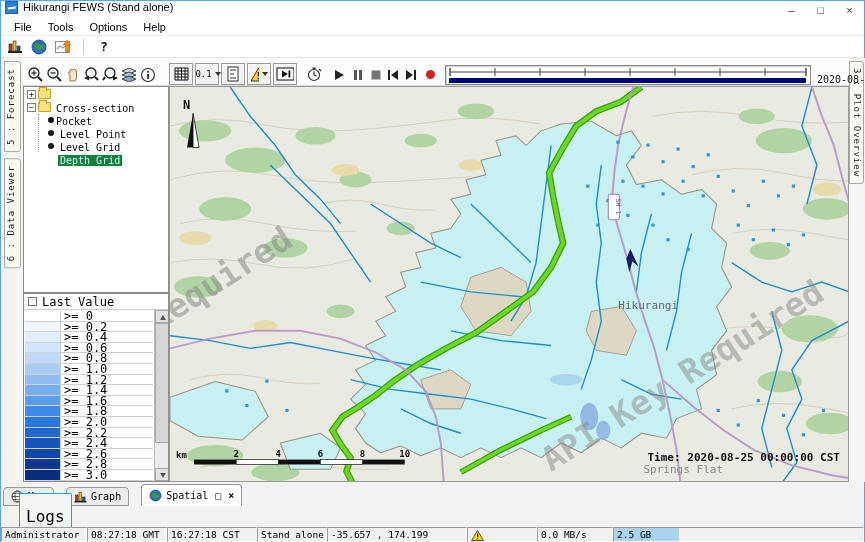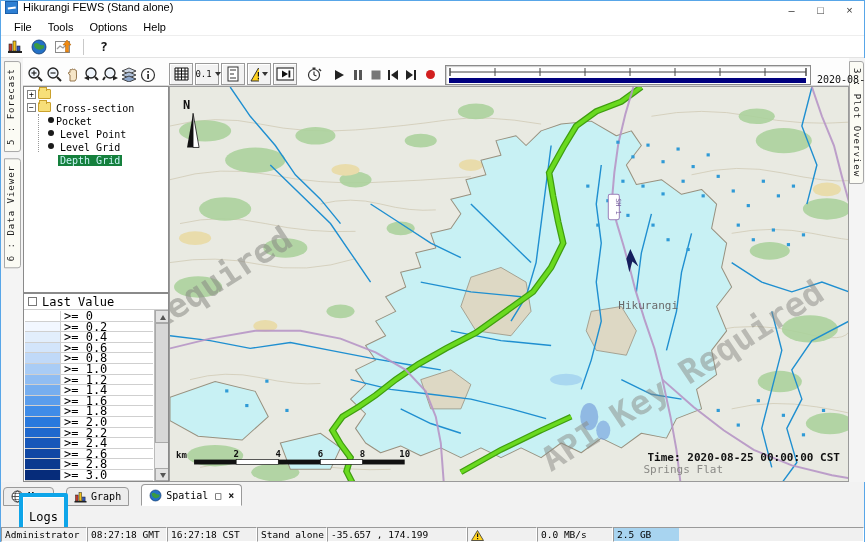--- a/index.html
+++ b/index.html
@@ -87,21 +87,21 @@
   .map-area { position:absolute; left:168px; top:85px; width:680px; height:396px; border:1px solid #9a9a9a; overflow:hidden; background:#e9eae2; }
 
   
   .bottom-zone { position:absolute; left:0; top:481px; width:863px; height:45px; background:#f2f2f2; }
   .doc-tabs { display:flex; align-items:flex-end; height:24px; padding-left:2px; gap:12px; }
   .doc-tab { display:flex; align-items:center; gap:4px; height:19px; padding:0 7px; background:#ececec;
     border:1px solid #9a9a9a; border-radius:4px 4px 0 0; font-size:10px; font-family:"DejaVu Sans Mono",monospace; }
   .doc-tab.active { background:#fff; height:22px; border-bottom-color:#fff; }
   .mini-ctl { font-size:10px; color:#111; margin-left:3px; font-weight:bold; }
   .logs-row { height:21px; display:flex; align-items:center; padding-left:18px; }
-  .logs-btn { font-size:12px; font-family:"DejaVu Sans Mono",monospace; background:#f4f4f4; border:4px solid #0ea5e9;
+  .logs-btn { font-size:16px; font-family:"DejaVu Sans Mono",monospace; background:#f4f4f4; border:1px solid #0ea5e9;
     border-radius:2px; padding:13px 6px; box-shadow:inset 1px 1px 0 #fff; }
 
   .statusbar { position:absolute; left:0; top:526px; width:863px; height:15px; background:#f0f0f0;
     display:flex; font-family:"DejaVu Sans Mono",monospace; font-size:9.5px; color:#000; }
   .status-cell { border:1px solid; border-color:#9a9a9a #fff #fff #9a9a9a; padding:1px 3px 0 3px;
     white-space:nowrap; overflow:hidden; position:relative; }
   .status-cell.dark { border-color:#444; border-style:solid; border-width:1px; }
   .mem-fill { position:absolute; left:0; top:0; bottom:0; width:26%; background:#a8d4f0; z-index:0; }
   .cell-text { position:relative; z-index:1; }
 

